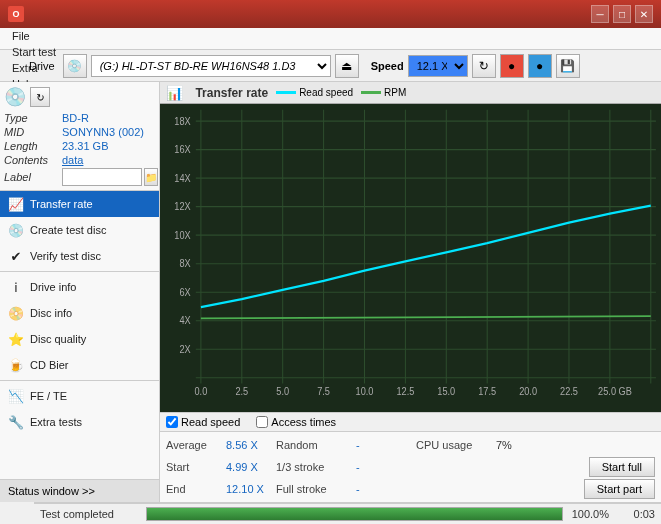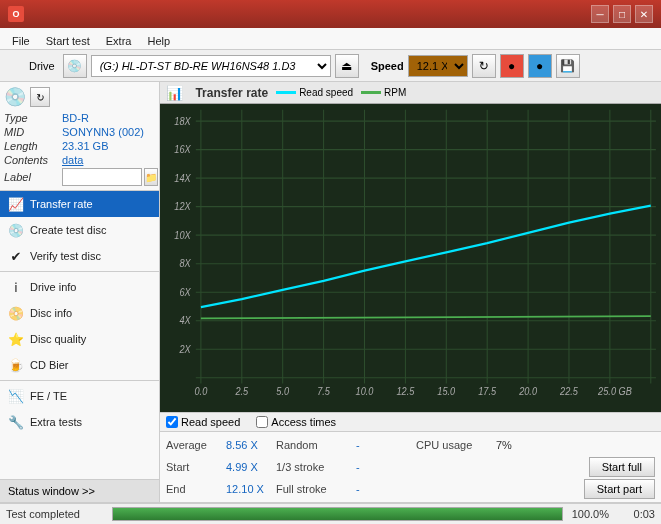--- a/index.html
+++ b/index.html
@@ -21,22 +21,23 @@
     .title-bar-title { font-size: 12px; }
     .title-bar-controls { display: flex; gap: 4px; }
     .title-btn { width: 18px; height: 18px; background: rgba(255,255,255,0.2); border: 1px solid rgba(255,255,255,0.3); color: white; font-size: 10px; display: flex; align-items: center; justify-content: center; cursor: pointer; }
 
     
     .menu-bar {
       background: #f8f8f8;
       border-bottom: 1px solid #ccc;
       height: 22px;
       display: flex;
-      align-items: flex-end;
+      align-items: flex-start;
       padding: 0 4px;
+      flex-direction: column;
     }
     .menu-item { padding: 2px 8px; font-size: 11px; cursor: pointer; color: #222; }
 
     
     .drive-toolbar {
       background: #f0f0f0;
       border-bottom: 1px solid #ccc;
       height: 32px;
       display: flex;
       align-items: center;
@@ -57,21 +58,21 @@
       width: 24px; height: 24px;
       border: 1px solid #aaa;
       background: linear-gradient(to bottom, #fff, #e0e0e0);
       cursor: pointer;
       display: flex; align-items: center; justify-content: center;
       font-size: 12px;
     }
     .speed-label { font-size: 11px; font-weight: bold; margin-left: 8px; }
     .speed-select {
       border: 1px solid #aaa;
-      background: #a16207;
+      background: #3b82f6;
       height: 22px;
       font-size: 11px;
       padding: 0 4px;
       width: 60px;
     }
 
     
     .main-layout {
       display: flex;
       height: calc(524px - 28px - 22px - 32px - 22px);
@@ -221,20 +222,21 @@
 
     
     .status-bar {
       background: #f0f0f0;
       border-top: 2px solid #ccc;
       height: 22px;
       display: flex;
       align-items: center;
       padding: 0 6px;
       gap: 6px;
+      margin-left: 34px;
     }
     .status-text { font-size: 11px; color: #333; width: 100px; }
     .progress-bar-container {
       flex: 1;
       height: 14px;
       border: 1px solid #aaa;
       background: #fff;
     }
     .progress-bar-fill {
       height: 100%;
@@ -371,21 +373,21 @@
       <div class="legend-item">
         <div class="legend-color" style="background:#00e5ff;"></div>
         <span>Read speed</span>
       </div>
       <div class="legend-item">
         <div class="legend-color" style="background:#4caf50;"></div>
         <span>RPM</span>
       </div>
     </div>
 
-    <div style="flex:1; background:#1e2e1e; position:relative; overflow:hidden;font-style:italic;">
+    <div style="flex:1; background:#1e2e1e; position:relative; overflow:hidden;">
       <svg class="chart" viewBox="0 0 490 270" preserveAspectRatio="none">
 
         <rect width="490" height="270" fill="#1a2a1a"></rect>
 
         <line x1="40" y1="5" x2="40" y2="245" stroke="#2d4d2d" stroke-width="1"></line>
         <line x1="80" y1="5" x2="80" y2="245" stroke="#2d4d2d" stroke-width="1"></line>
         <line x1="120" y1="5" x2="120" y2="245" stroke="#2d4d2d" stroke-width="1"></line>
         <line x1="160" y1="5" x2="160" y2="245" stroke="#2d4d2d" stroke-width="1"></line>
         <line x1="200" y1="5" x2="200" y2="245" stroke="#2d4d2d" stroke-width="1"></line>
         <line x1="240" y1="5" x2="240" y2="245" stroke="#2d4d2d" stroke-width="1"></line>

